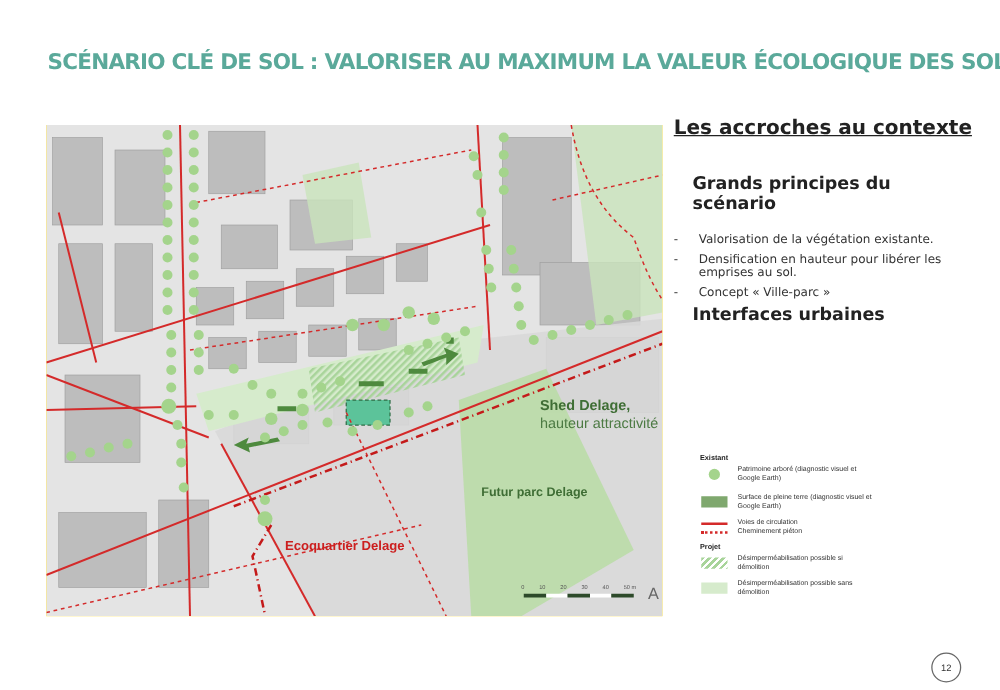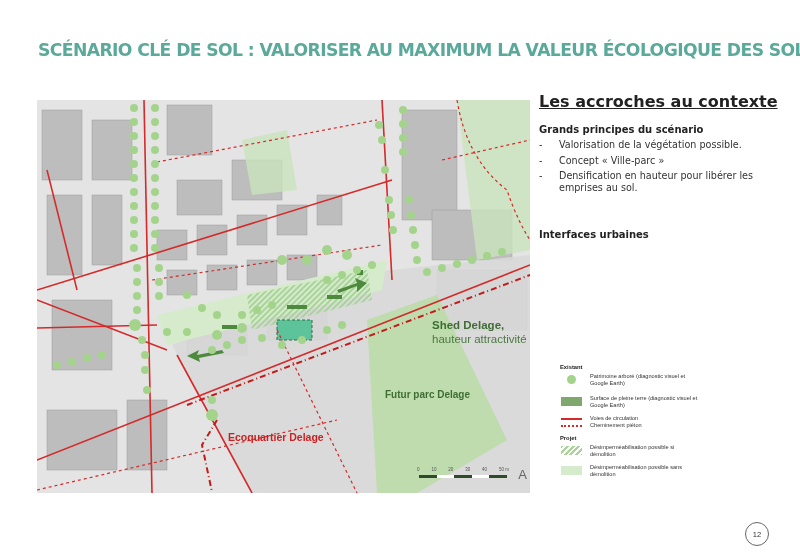--- a/index.html
+++ b/index.html
@@ -13,21 +13,21 @@
   .lbl-parc { left:348px; top:289px; font-size:10px; color:#3f6e35; }
   .lbl-eco { left:191px; top:331px; font-size:10.5px; color:#cc1f1f;text-align:right; }
   .scale { position:absolute; left:380px; top:367px; width:110px; height:22px; }
   .scale .ticks { font-size:4.5px; color:#555; position:absolute; top:0; left:0; width:100%; display:flex; justify-content:space-between; }
   .scale .bar { position:absolute; top:8px; left:2px; width:88px; height:3px; display:flex; }
   .scale .bar span { flex:1; }
   .scale .north { position:absolute; right:0; top:0; font-size:13px; color:#666; }
 
   .right { position:absolute; left:539px; top:92px; width:250px; font-family:"DejaVu Sans", sans-serif; color:#333; }
   .ctx-title { font-size:16px; font-weight:bold; text-decoration:underline; color:#222; margin:0; }
-  .sec-title { font-size:10px; font-weight:bold; color:#222; margin:0; }
+  .sec-title { font-size:14px; font-weight:bold; color:#222; margin:15px; }
   .sec1 { position:absolute; top:32px; left:0; width:250px; }
   .sec2 { position:absolute; top:137px; left:0; width:250px; }
   ul.bullets { list-style:none; padding:0; margin:4px 0 0 0; }
   ul.bullets li { position:relative; padding-left:20px; font-size:9.6px; line-height:11.6px; margin-bottom:4px; color:#333; }
   ul.bullets li::before { content:"-"; position:absolute; left:0; top:0; }
 
   .legend { position:absolute; left:560px; top:364px; width:140px; font-family:"Liberation Sans", sans-serif; }
   .legend .lh { font-size:5.8px; font-weight:bold; color:#222; margin:0 0 3px 0; }
   .legend .row { display:flex; align-items:flex-start; margin-bottom:6px; }
   .legend .sw { width:22px; flex:none; display:flex; justify-content:center; align-items:center; height:12px; margin-right:8px; }
@@ -240,23 +240,23 @@
     </div>
     <div class="north">A</div>
   </div>
 </div>
 
 <div class="right">
   <p class="ctx-title">Les accroches au contexte</p>
   <div class="sec1">
     <p class="sec-title">Grands principes du scénario</p>
     <ul class="bullets">
-      <li>Valorisation de la végétation possible.</li>
+      <li>Valorisation de la végétation existante.</li>
+      <li>Densification en hauteur pour libérer les emprises au sol.</li>
       <li>Concept « Ville-parc »</li>
-      <li>Densification en hauteur pour libérer les emprises au sol.</li>
     </ul>
   </div>
   <div class="sec2">
     <p class="sec-title">Interfaces urbaines</p>
   </div>
 </div>
 
 <div class="legend">
   <p class="lh">Existant</p>
   <div class="row">

